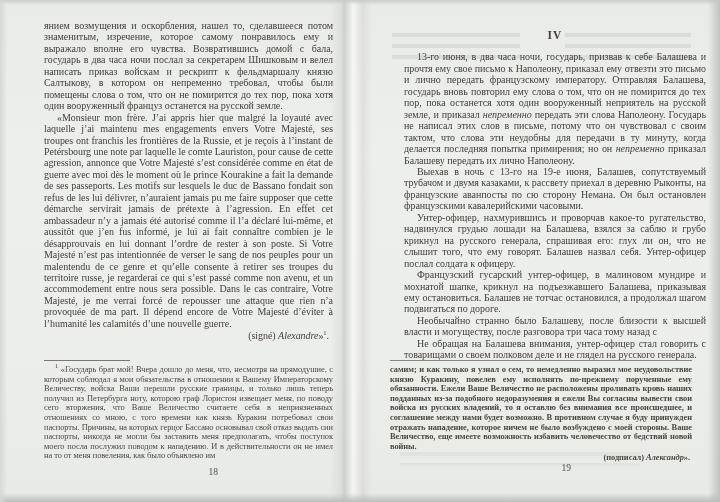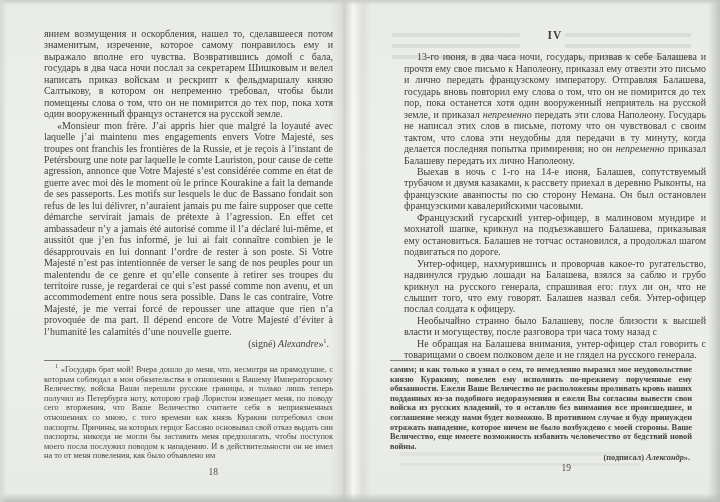--- a/index.html
+++ b/index.html
@@ -27,21 +27,21 @@
       rgba(70,75,70,0.17) 34%,
       rgba(255,255,255,0.55) 55%,
       rgba(70,75,70,0.08) 78%,
       rgba(0,0,0,0) 100%);}
   .main-text{
     font-size:10px;line-height:11.45px;text-align:justify;
     letter-spacing:-0.05px;
   }
   .para{margin:0;}
   .para.indent{text-indent:13px;}
-  .left-block{position:absolute;left:44px;top:28px;width:289px;}
+  .left-block{position:absolute;left:44px;top:20px;width:289px;}
   .right-block{position:absolute;left:404px;top:30px;width:302px;}
   .chapter-heading{
     text-align:center;font-weight:bold;font-size:11.5px;
     letter-spacing:1px;margin:0 0 10px 0;text-indent:0;
   }
   .closing{text-indent:13px;margin:0;}
   .sig-line{text-align:right;margin:1px 4px 0 0;}
   .sig-name{font-style:italic;}
   sup{font-size:6.5px;line-height:0;}
   .footnote-block{position:absolute;font-size:8.4px;line-height:9.6px;
@@ -86,23 +86,23 @@
   <div class="footnote-block footnote-left">
     <hr class="fn-rule-short">
     <p class="fn-para"><sup>1</sup><span> «Государь брат мой! Вчера дошло до меня, что, несмотря на прямодушие, с которым соблюдал я мои обязательства в отношении к Вашему Императорскому Величеству, войска Ваши перешли русские границы, и только лишь теперь получил из Петербурга ноту, которою граф Лористон извещает меня, по поводу сего вторжения, что Ваше Величество считаете себя в неприязненных отношениях со мною, с того времени как князь Куракин потребовал свои паспорты. Причины, на которых герцог Бассано основывал свой отказ выдать сии паспорты, никогда не могли бы заставить меня предполагать, чтобы поступок моего посла послужил поводом к нападению. И в действительности он не имел на то от меня повеления, как было объявлено им</span></p>
   </div>
 
   <div class="page-number pn-left">18</div>
 
   <div class="right-block main-text">
     <p class="chapter-heading">IV</p>
     <p class="para indent"><span>13-го июня, в два часа ночи, государь, призвав к себе Балашева и прочтя ему свое письмо к Наполеону, приказал ему отвезти это письмо и лично передать французскому императору. Отправляя Балашева, государь вновь повторил ему слова о том, что он не помирится до тех пор, пока останется хотя один вооруженный неприятель на русской земле, и приказал </span><em>непременно</em><span> передать эти слова Наполеону. Государь не написал этих слов в письме, потому что он чувствовал с своим тактом, что слова эти неудобны для передачи в ту минуту, когда делается последняя попытка примирения; но он </span><em>непременно</em><span> приказал Балашеву передать их лично Наполеону.</span></p>
-    <p class="para indent">Выехав в ночь с 1-го на 14-е июня, Балашев, сопутствуемый трубачом и двумя казаками, к рассвету приехал в деревню Рыконты, на французские аванпосты по сю сторону Немана. Он был остановлен французскими кавалерийскими часовыми.</p>
+    <p class="para indent">Выехав в ночь с 13-го на 19-е июня, Балашев, сопутствуемый трубачом и двумя казаками, к рассвету приехал в деревню Рыконты, на французские аванпосты по сю сторону Немана. Он был остановлен французскими кавалерийскими часовыми.</p>
+    <p class="para indent">Унтер-офицер, нахмурившись и проворчав какое-то ругательство, надвинулся грудью лошади на Балашева, взялся за саблю и грубо крикнул на русского генерала, спрашивая его: глух ли он, что не слышит того, что ему говорят. Балашев назвал себя. Унтер-офицер послал солдата к офицеру.</p>
     <p class="para indent">Французский гусарский унтер-офицер, в малиновом мундире и мохнатой шапке, крикнул на подъезжавшего Балашева, приказывая ему остановиться. Балашев не тотчас остановился, а продолжал шагом подвигаться по дороге.</p>
-    <p class="para indent">Унтер-офицер, нахмурившись и проворчав какое-то ругательство, надвинулся грудью лошади на Балашева, взялся за саблю и грубо крикнул на русского генерала, спрашивая его: глух ли он, что не слышит того, что ему говорят. Балашев назвал себя. Унтер-офицер послал солдата к офицеру.</p>
     <p class="para indent">Необычайно странно было Балашеву, после близости к высшей власти и могуществу, после разговора три часа тому назад с</p>
     <p class="para indent">Не обращая на Балашева внимания, унтер-офицер стал говорить с товарищами о своем полковом деле и не глядел на русского генерала.</p>
   </div>
 
   <div class="footnote-block footnote-right">
     <hr class="fn-rule-long">
     <p class="fn-para noindent">самим; и как только я узнал о сем, то немедленно выразил мое неудовольствие князю Куракину, повелев ему исполнять по-прежнему порученные ему обязанности. Ежели Ваше Величество не расположены проливать кровь наших подданных из-за подобного недоразумения и ежели Вы согласны вывести свои войска из русских владений, то я оставлю без внимания все происшедшее, и соглашение между нами будет возможно. В противном случае я буду принужден отражать нападение, которое ничем не было возбуждено с моей стороны. Ваше Величество, еще имеете возможность избавить человечество от бедствий новой войны.</p>
     <p class="fn-sig"><span>(подписал) </span><span class="sig-name">Александр</span><span>».</span></p>
   </div>
 

